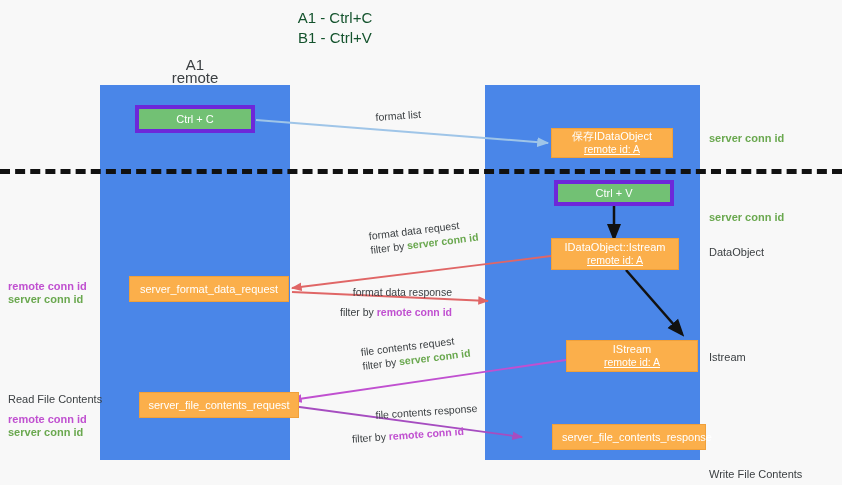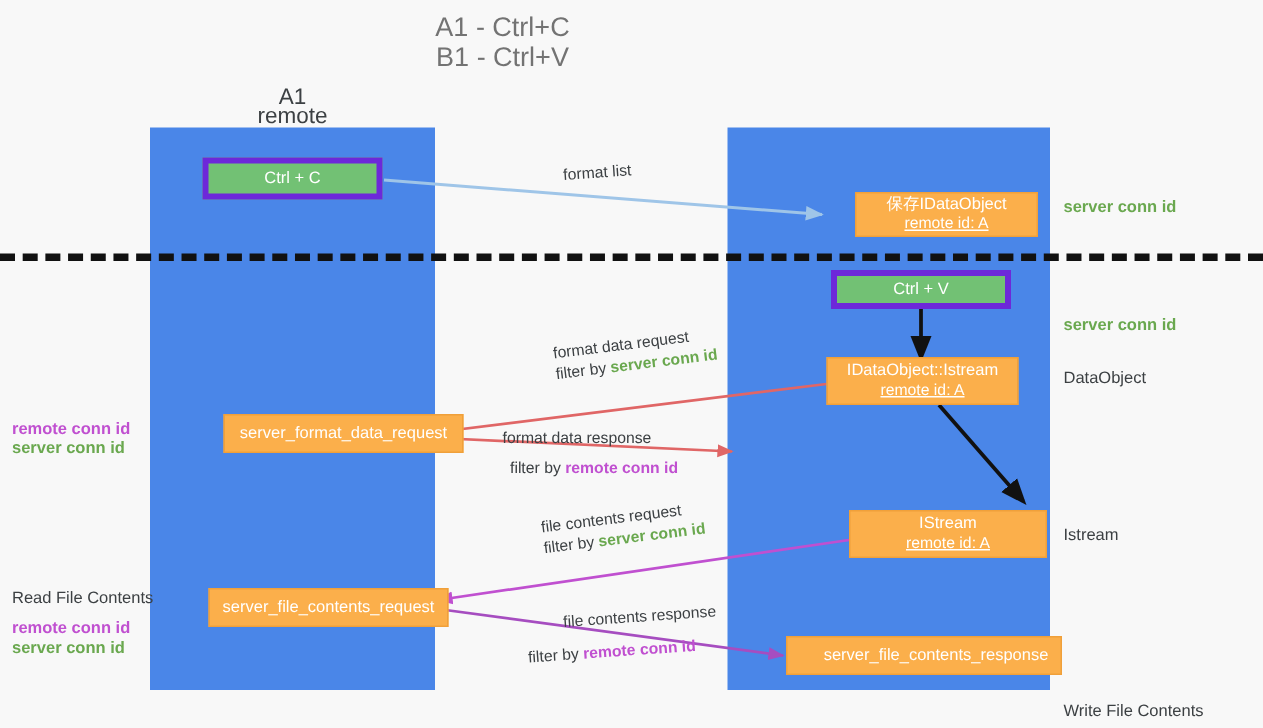--- a/index.html
+++ b/index.html
@@ -7,21 +7,21 @@
     width:842px;height:485px;
     background:#f8f8f8;
     font-family:"Liberation Sans","DejaVu Sans",sans-serif;
     position:relative;overflow:hidden;
   }
   #stage{position:absolute;left:0;top:0;width:842px;height:485px;}
 
   
   .title{
     position:absolute;left:0;top:8px;width:670px;
-    text-align:center;font-size:18px;color:#737373;line-height:20px;
+    text-align:center;font-size:15px;color:#14532d;line-height:20px;
   }
 
   
   .lane-head{
     position:absolute;text-align:center;font-size:15px;color:#3c4043;
     line-height:13px;
   }
 
   
   .lane{position:absolute;background:#4a86e8;}
@@ -106,62 +106,62 @@
 
     <line x1="292" y1="406" x2="522" y2="437" stroke="#a64dc0" stroke-width="1.8" marker-end="url(#ar-pur)"></line>
   </svg>
 
   <div class="dash"></div>
 
   <div class="box green" style="left:135px;top:105px;width:120px;height:28px;">
     <div>Ctrl + C</div>
   </div>
 
-  <div class="box orange" style="left:570px;top:128px;width:122px;height:30px;">
+  <div class="box orange" style="left:551px;top:128px;width:122px;height:30px;">
     <div>保存IDataObject</div>
     <div class="l2">remote id: A</div>
   </div>
 
   <div class="box green" style="left:554px;top:180px;width:120px;height:26px;">
     <div>Ctrl + V</div>
   </div>
 
   <div class="box orange" style="left:551px;top:238px;width:128px;height:32px;">
     <div>IDataObject::Istream</div>
     <div class="l2">remote id: A</div>
   </div>
 
   <div class="box orange" style="left:566px;top:340px;width:132px;height:32px;">
     <div>IStream</div>
     <div class="l2">remote id: A</div>
   </div>
 
-  <div class="box orange" style="left:129px;top:276px;width:160px;height:26px;margin-left:20px;">
+  <div class="box orange" style="left:129px;top:276px;width:160px;height:26px;">
     <div>server_format_data_request</div>
   </div>
 
 
   <div class="box orange" style="left:129px;top:392px;width:160px;height:26px;margin-left:10px;">
     <div>server_file_contents_request</div>
   </div>
 
-  <div class="box orange" style="left:524px;top:424px;width:184px;height:26px;padding-left:16px;">
+  <div class="box orange" style="left:552px;top:424px;width:154px;height:26px;padding-left:16px;">
     <div>server_file_contents_response</div>
   </div>
 
   <div class="rot" style="left:375px;top:110px;transform:rotate(-4deg);transform-origin:left top;">
     <span>format list</span>
   </div>
 
   <div class="rot" style="left:368px;top:229px;transform:rotate(-7deg);transform-origin:left top;">
     <div>format data request</div>
     <div><span>filter by </span><b class="g">server conn id</b></div>
   </div>
 
-  <div class="rot" style="left:335px;top:285px;transform:rotate(0deg);transform-origin:left top;">
+  <div class="rot" style="left:335px;top:285px;transform:rotate(0deg);transform-origin:left top;text-align:right;">
     <div>format data response</div>
     <div style="margin-top:6px;margin-left:5px;"><span>filter by </span><b class="m">remote conn id</b></div>
   </div>
 
   <div class="rot" style="left:360px;top:345px;transform:rotate(-7deg);transform-origin:left top;">
     <div>file contents request</div>
     <div><span>filter by </span><b class="g">server conn id</b></div>
   </div>
 
   <div class="rot" style="left:375px;top:408px;transform:rotate(-4deg);transform-origin:left top;">

